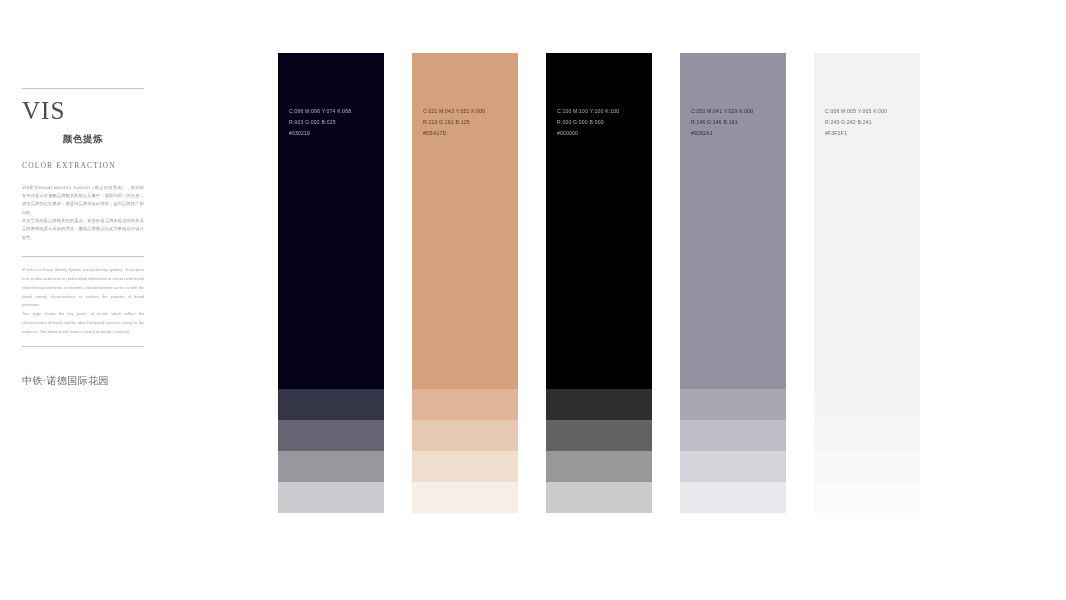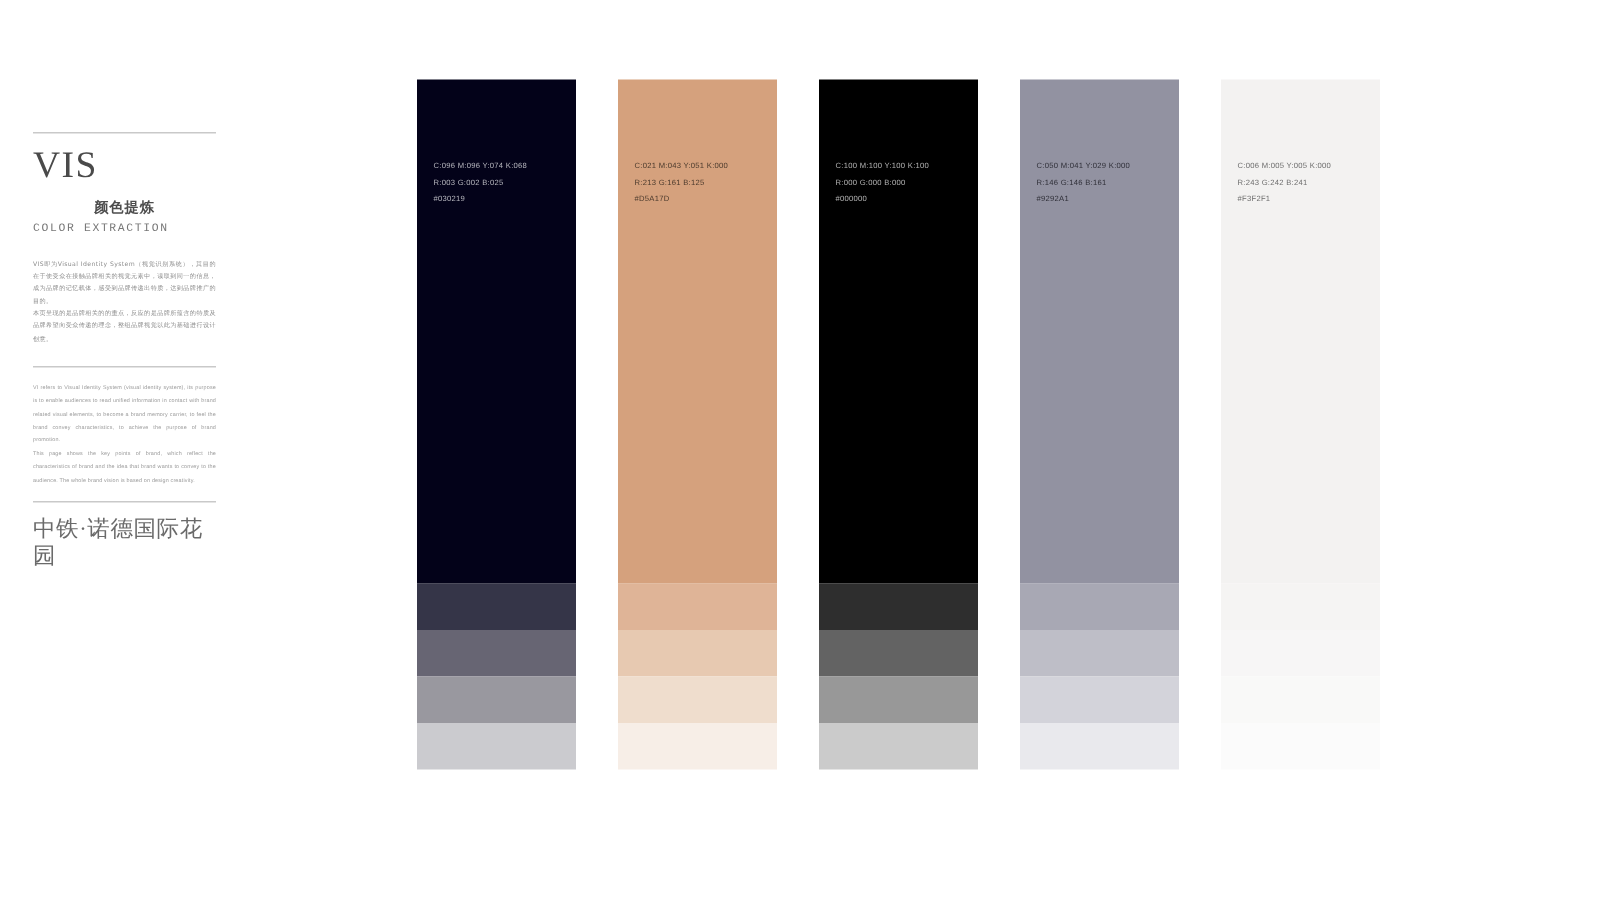--- a/index.html
+++ b/index.html
@@ -48,25 +48,25 @@
     font-family: "DejaVu Sans", sans-serif;
     font-size: 9.5px;
     font-weight: bold;
     color: #4d4d4d;
     letter-spacing: 0.6px;
     line-height: 1.2;
     text-align: center;
   }
 
   #section-title-en {
-    font-family: Liberation Mono, monospace;
+    font-family: Liberation Serif, serif;
     font-size: 7.6px;
     color: #777777;
     letter-spacing: 1.1px;
-    margin-top: 5px;
+    margin-top: 17px;
     line-height: 1.2;
   }
 
   #para-cn {
     margin-top: 13px;
     font-family: "DejaVu Sans", sans-serif;
     font-size: 4.1px;
     line-height: 2.05;
     color: #8d8d8d;
     letter-spacing: 0.25px;
@@ -87,23 +87,23 @@
     letter-spacing: 0.12px;
     text-align: justify;
     white-space: pre-line;
   }
 
   #rule-bottom {
     margin-top: 9px;
   }
 
   #project-name {
-    margin-top: 9px;
+    margin-top: 28px;
     font-family: Liberation Serif, serif;
-    font-size: 15px;
+    font-size: 10px;
     color: #6a6a6a;
     letter-spacing: 0.4px;
     line-height: 1.2;
   }
 
   
   #swatches {
     position: absolute;
     left: 278px;
     top: 53px;

